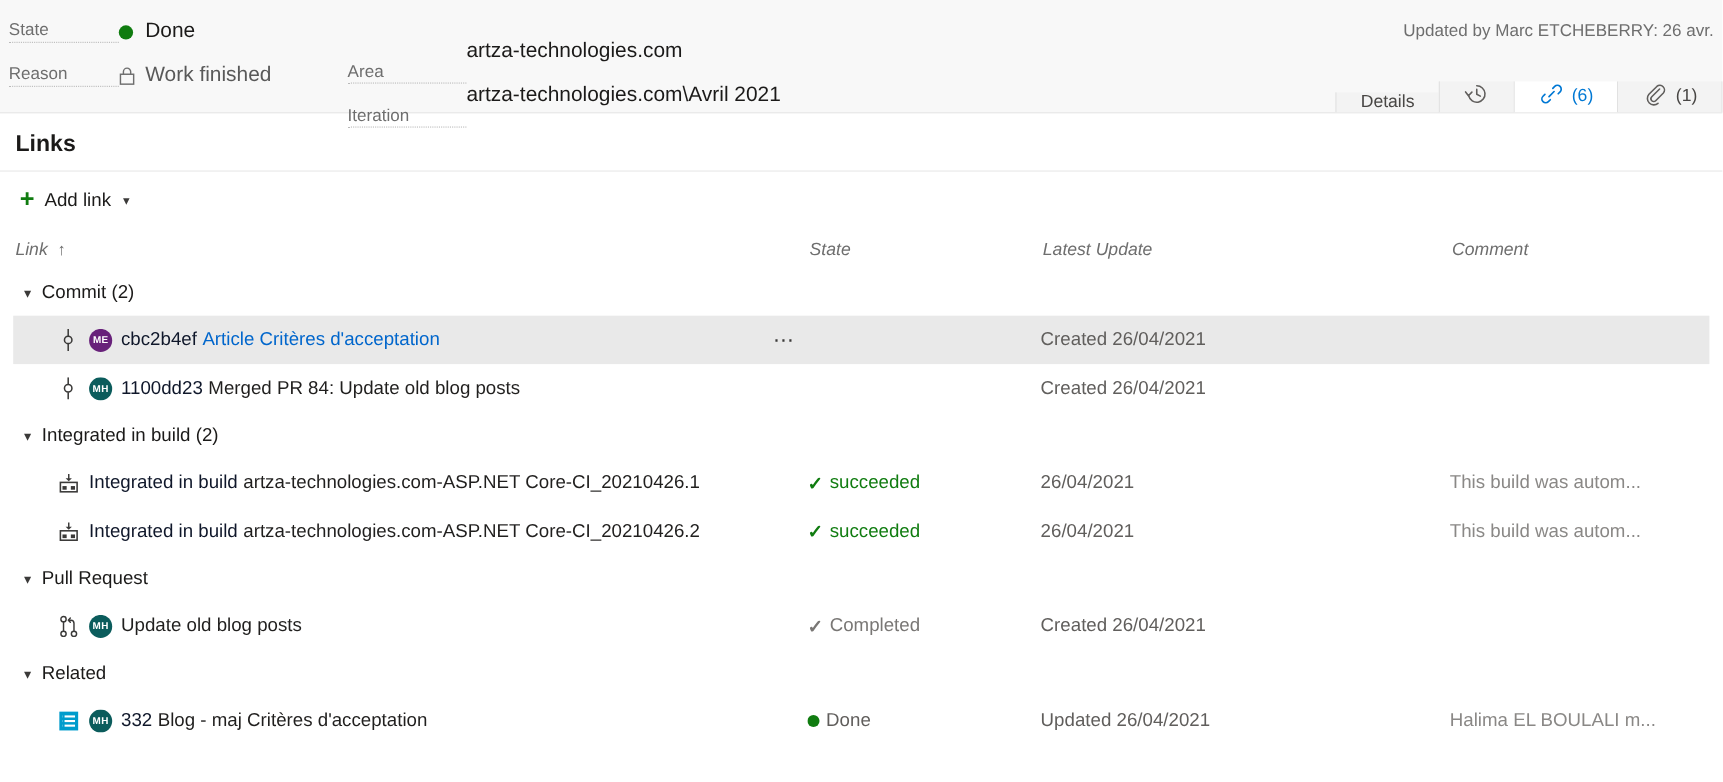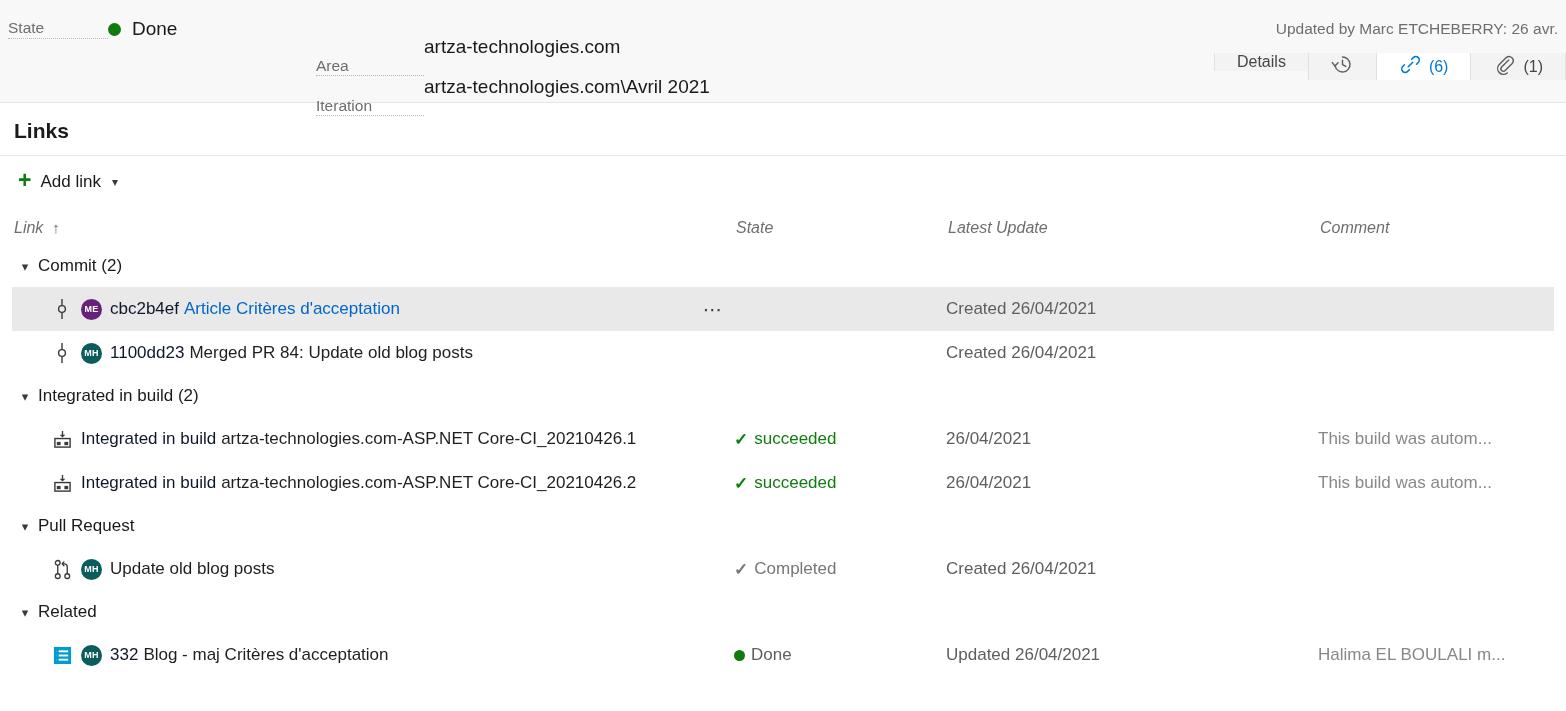--- a/index.html
+++ b/index.html
@@ -61,21 +61,21 @@
     font-size: 15.5px;
     color: #6e6e6e;
     white-space: nowrap;
   }
 
   
   .tab-strip {
     position: absolute;
     right: 0; bottom: 0;
     display: flex;
-    align-items: flex-start;
+    align-items: flex-end;
     height: 49px;
   }
   .tab {
     display: flex;
     align-items: center;
     justify-content: center;
     gap: 7px;
     padding: 0 22px;
     font-size: 16px;
     color: #484644;
@@ -230,20 +230,32 @@
 <div class="wi-header">
 
   <div class="field-row" id="row-state">
     <span class="field-label lbl-slot">State</span>
     <span class="field-value">
       <span class="state-dot"></span>
       <span>Done</span>
     </span>
   </div>
 
+  <div class="field-row" id="row-reason">
+    <span class="field-label lbl-slot">Reason</span>
+    <span class="field-value muted">
+      <span class="lock-icon">
+        <svg width="15" height="18" viewBox="0 0 15 18" aria-hidden="true">
+          <rect x="1.5" y="7.5" width="12" height="9" fill="none" stroke="#6e6e6e" stroke-width="1.3"></rect>
+          <path d="M4.2 7.5 V5.2 a3.3 3.3 0 0 1 6.6 0 V7.5" fill="none" stroke="#6e6e6e" stroke-width="1.3"></path>
+        </svg>
+      </span>
+      <span>Work finished</span>
+    </span>
+  </div>
 
   <div class="field-row" id="row-area">
     <span class="field-label lbl-slot-2">Area</span>
     <span class="field-value">artza-technologies.com</span>
   </div>
 
   <div class="field-row" id="row-iter">
     <span class="field-label lbl-slot-2">Iteration</span>
     <span class="field-value">artza-technologies.com\Avril 2021</span>
   </div>

